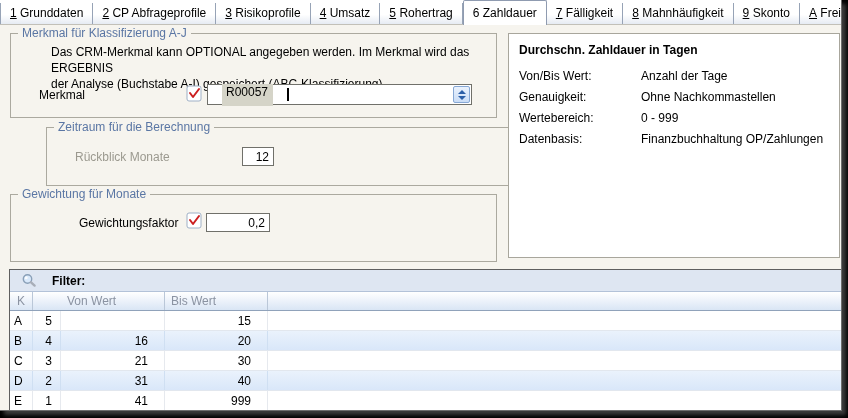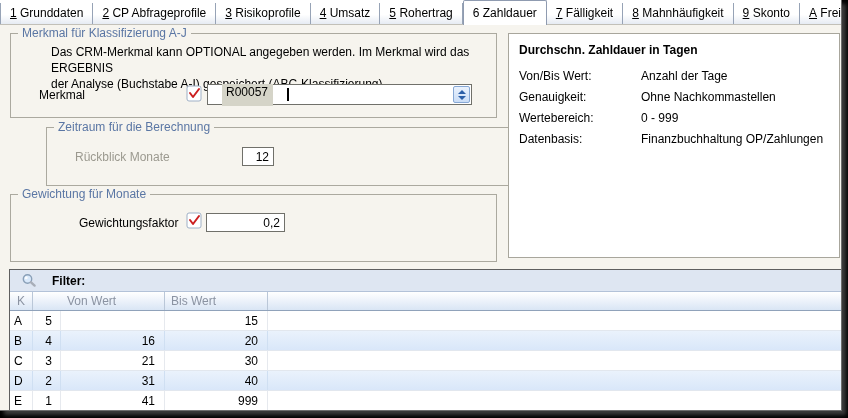--- a/index.html
+++ b/index.html
@@ -76,21 +76,21 @@
   .hdr-cell.c-pt { text-align:right;margin-top:40px; }
   .hdr-cell.c-von, .hdr-cell.c-bis { padding-left:6px; }
   .hdr-cell.c-fill { border-right:none; flex:1; }
 
   .data-row { height:20px; display:flex; border-bottom:1px solid #e2e7ee; background:#fff; }
   .data-row.alt { background:linear-gradient(180deg,#eaf2fc,#d9e7f9); }
   .cell { padding-top:3px; border-right:1px solid #e6e9ee; overflow:hidden; white-space:nowrap; }
   .data-row.alt .cell { border-right-color:#cfdff2; }
   .cell.c-k { padding-left:4px; }
   .cell.c-pt { text-align:right; padding-right:8px; }
-  .cell.c-von, .cell.c-bis { text-align:right; padding-right:9px; }
+  .cell.c-von, .cell.c-bis { text-align:right; padding-right:16px; }
   .cell.c-fill { border-right:none; flex:1; }
   .c-k { width:23px; } .c-pt { width:28px; } .c-von { width:104px; } .c-bis { width:103px; }
 </style>
 </head>
 <body>
 
 <div class="screen">
   <div class="window">
 
     <div class="tabbar" id="tabbar">
@@ -137,21 +137,21 @@
 
     <div class="group g-weighting">
       <span class="group-title">Gewichtung für Monate</span>
       <span class="fld-label" style="left:28px; top:21px;margin-left:40px;">Gewichtungsfaktor</span>
       <span class="check-icon" style="left:175px; top:17px;">
         <svg width="17" height="17" viewBox="0 0 17 17">
           <rect x="1" y="1" width="14" height="15" rx="2" fill="#ffffff" stroke="#9fb0c6" stroke-width="1"></rect>
           <path d="M4 8 L7 12 L13 4" fill="none" stroke="#cc1f1f" stroke-width="2" stroke-linecap="round" stroke-linejoin="round"></path>
         </svg>
       </span>
-      <div class="value-box" style="left:195px; top:18px; width:79px;">0,2</div>
+      <div class="value-box" style="left:195px; top:18px; width:64px;">0,2</div>
     </div>
 
     <div class="info-panel">
       <span class="info-title">Durchschn. Zahldauer in Tagen</span>
       <div id="info-rows">
           <div class="info-row" style="top: 35px;">
             <span class="lbl">Von/Bis Wert:</span>
             <span class="val">Anzahl der Tage</span>
           </div>
           <div class="info-row" style="top: 56px;">

